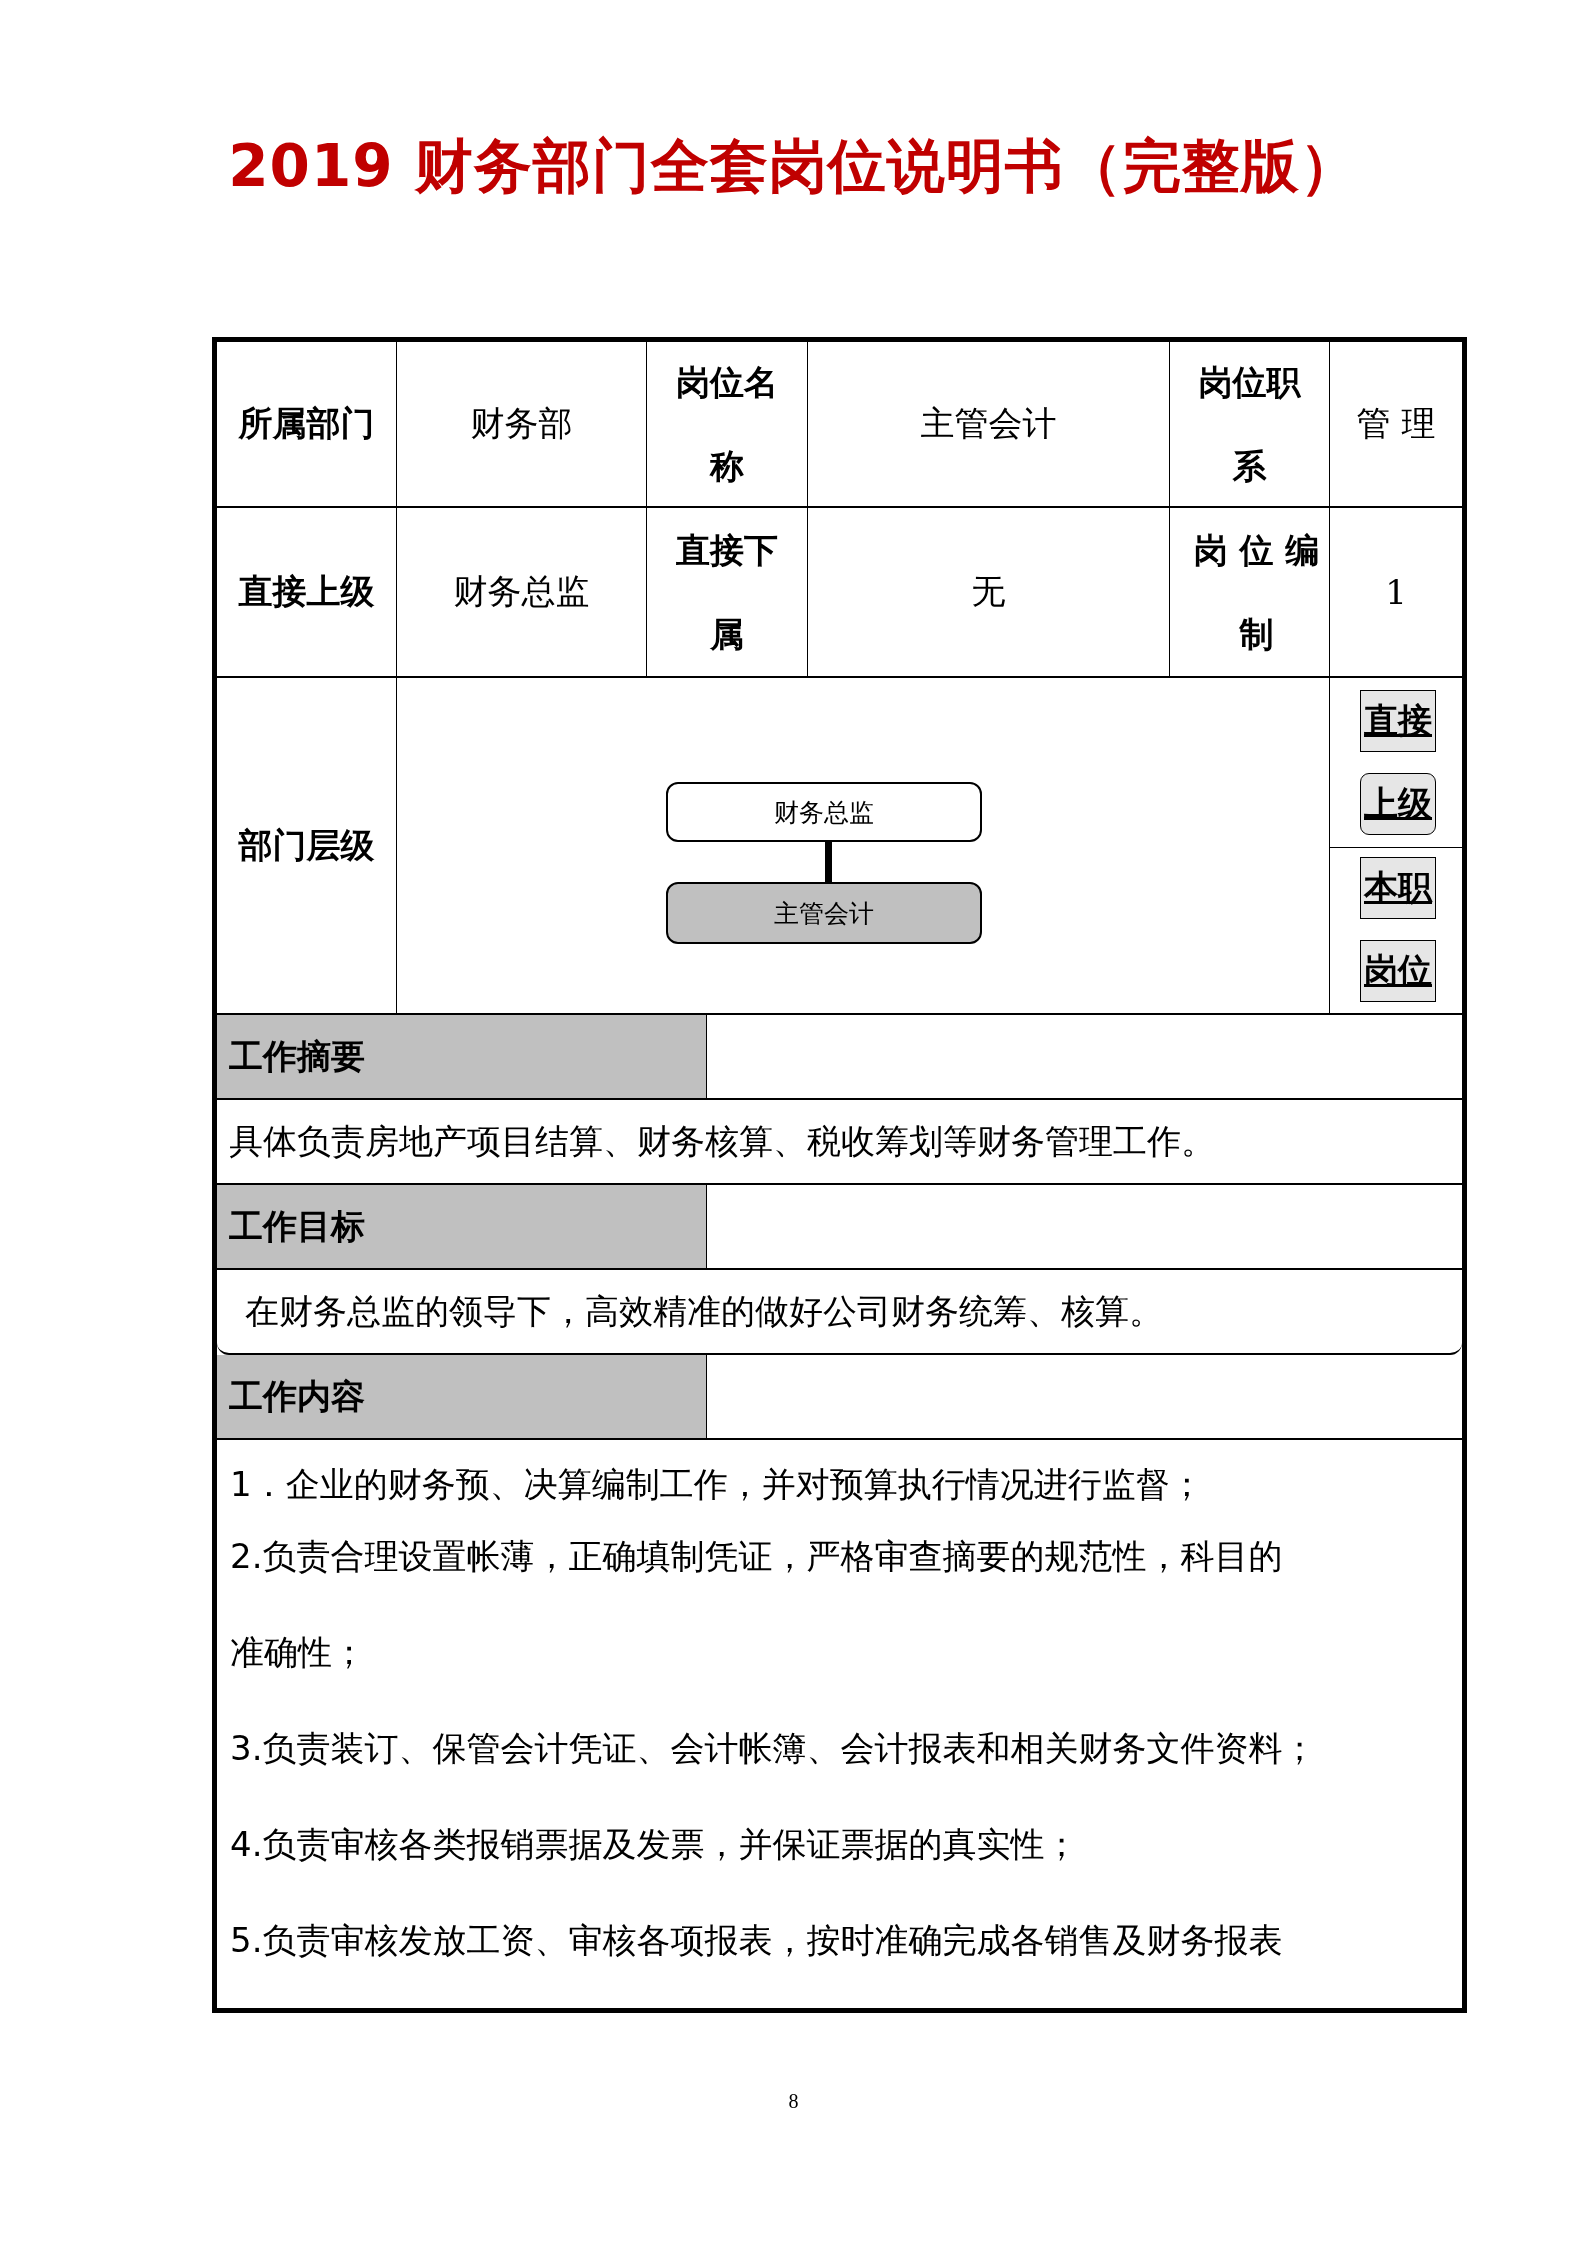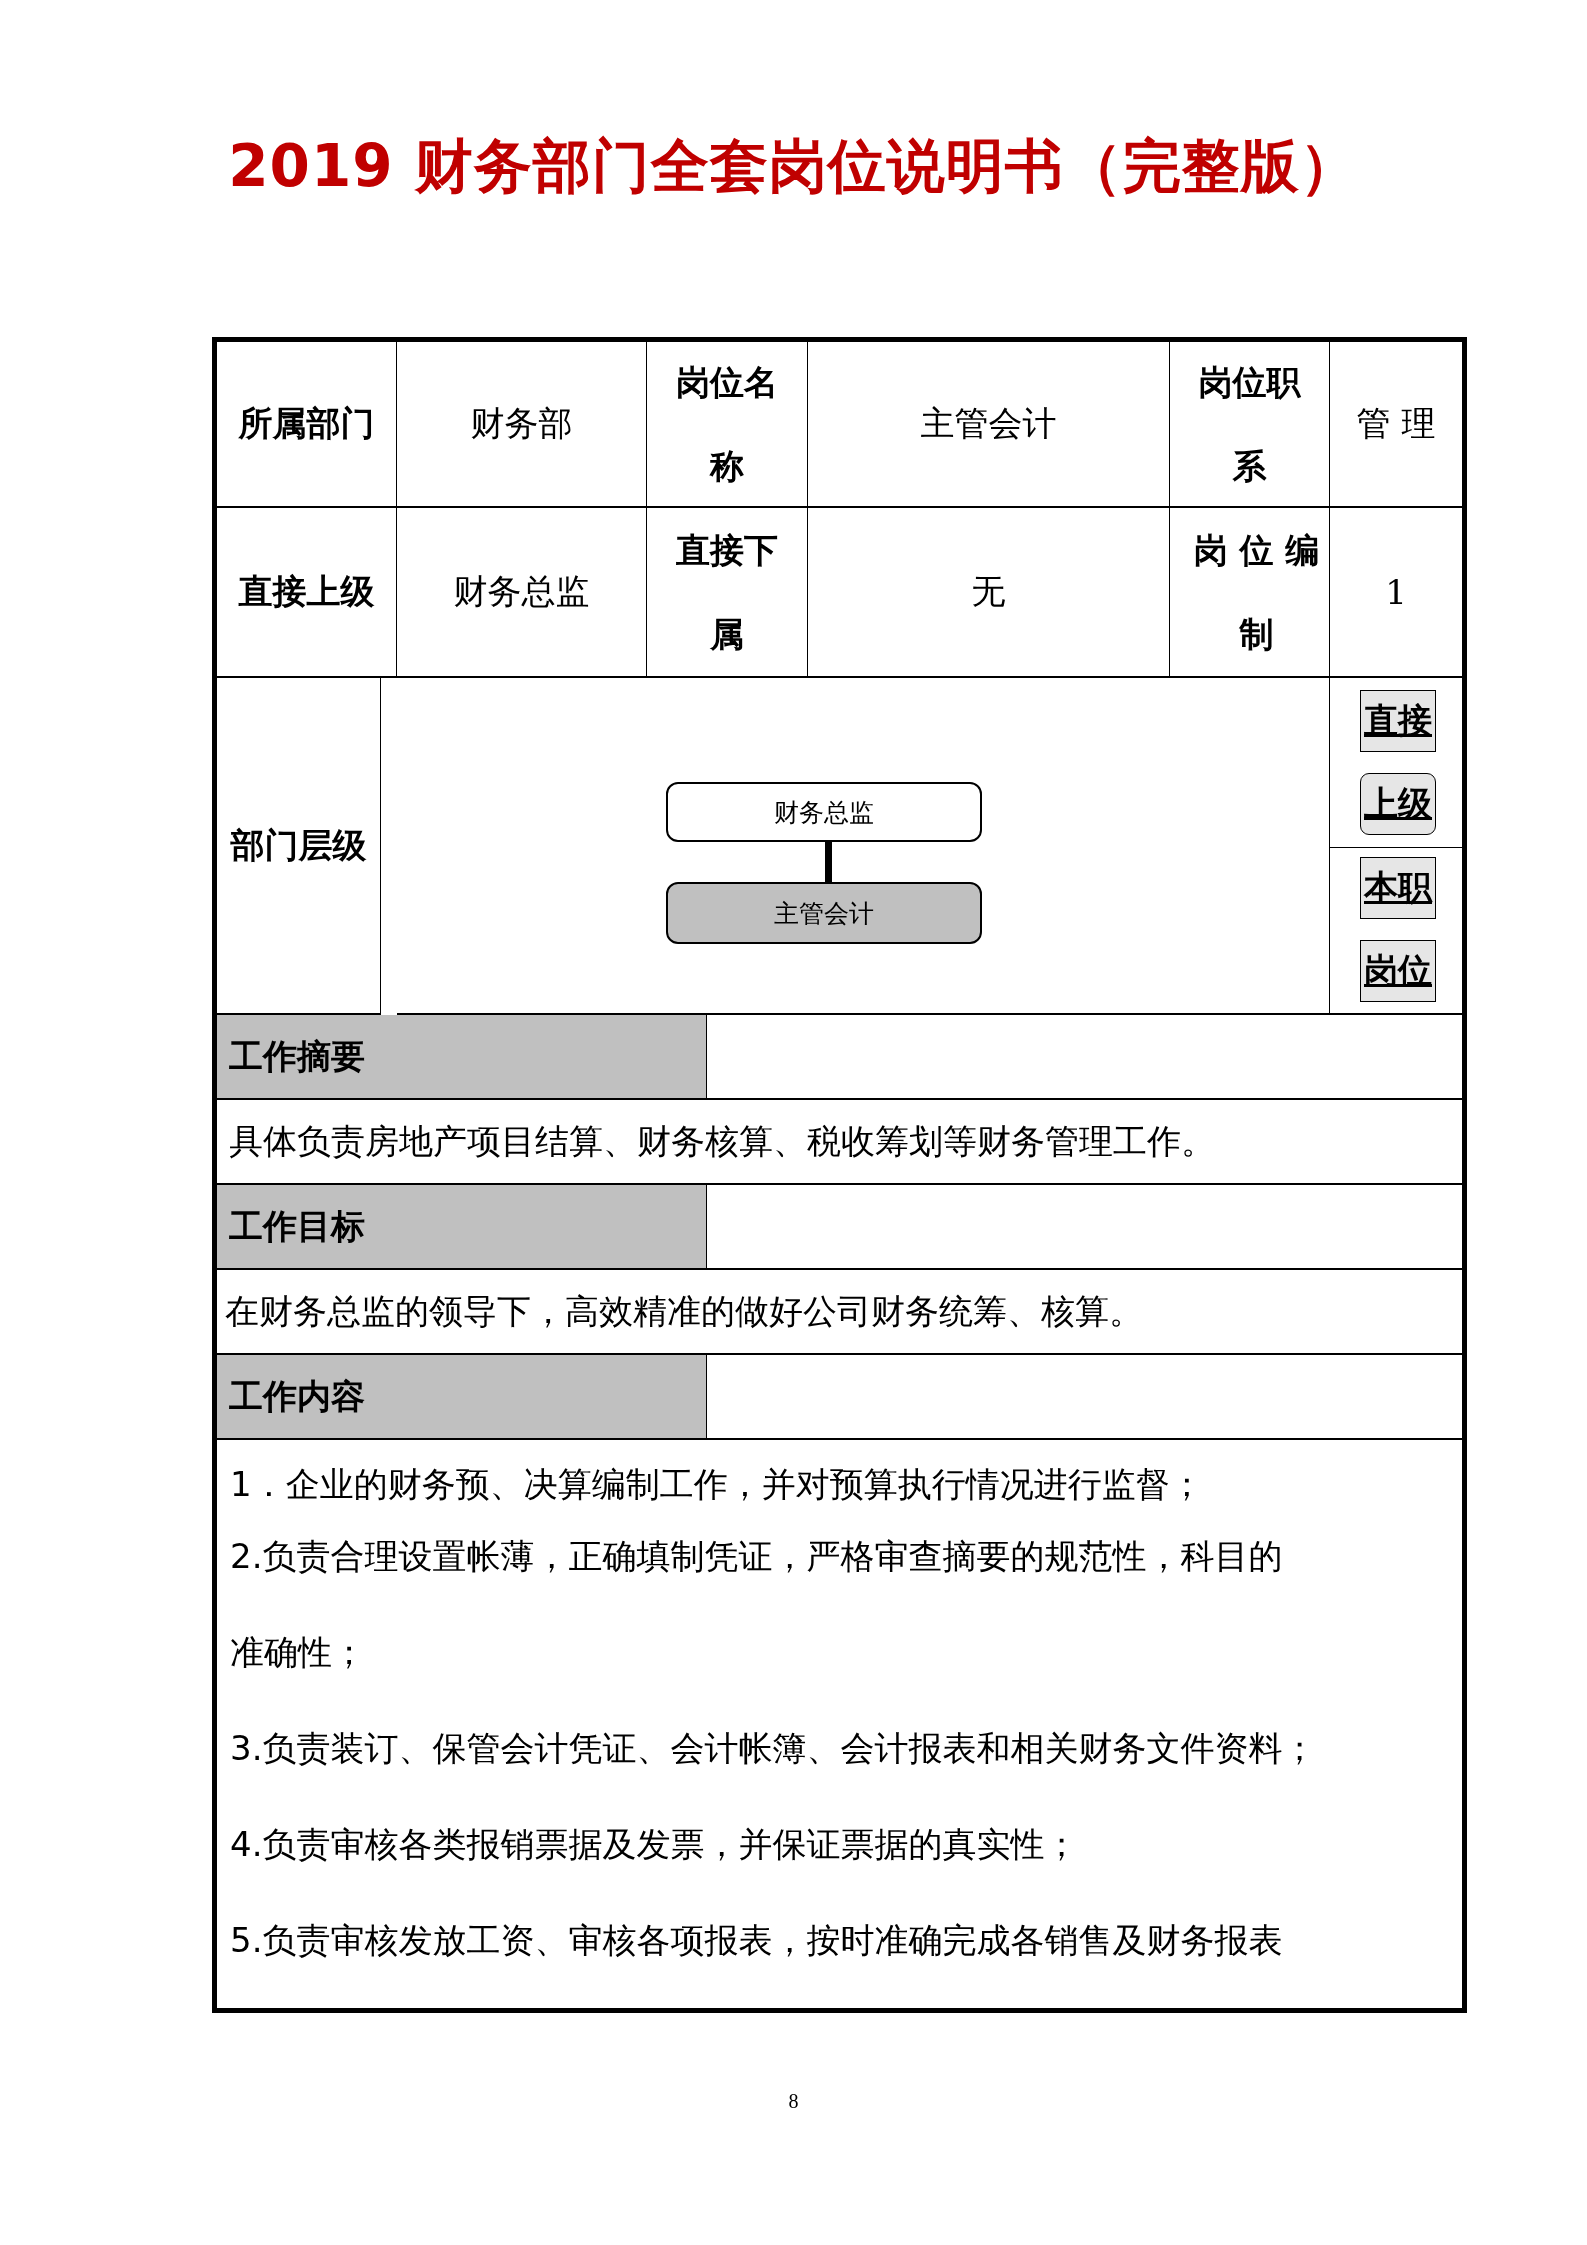--- a/index.html
+++ b/index.html
@@ -60,21 +60,21 @@
   <span>无</span>
 </div>
 <div class="cell lbl stack" style="left:1170px;top:508px;width:160px;height:170px;align-items:center;padding-left:14px;">
   <span style="white-space:pre;">岗 位 编</span>
   <span>制</span>
 </div>
 <div class="cell val center" style="left:1330px;top:508px;width:132px;height:170px;border-right:none;font-family:'DejaVu Serif',serif;">
   <span>1</span>
 </div>
 
-<div class="cell lbl center" style="left:217px;top:678px;width:164px;height:337px;">
+<div class="cell lbl center" style="left:217px;top:678px;width:180px;height:337px;">
   <span>部门层级</span>
 </div>
 <div class="cell" style="left:397px;top:678px;width:933px;height:337px;"></div>
 <div class="org-box" style="left:666px;top:782px;width:316px;height:60px;background:#ffffff;">
   <span>财务总监</span>
 </div>
 <div class="org-line" style="left:825px;top:842px;height:42px;"></div>
 <div class="org-box" style="left:666px;top:882px;width:316px;height:62px;background:#c0c0c0;">
   <span>主管会计</span>
 </div>
@@ -90,21 +90,21 @@
 </div>
 <div class="cell" style="left:707px;top:1015px;width:755px;height:85px;border-right:none;"></div>
 <div class="cell val" style="left:217px;top:1100px;width:1245px;height:85px;border-right:none;padding-left:12px;">
   <span>具体负责房地产项目结算、财务核算、税收筹划等财务管理工作。</span>
 </div>
 
 <div class="cell lbl gray" style="left:217px;top:1185px;width:490px;height:85px;padding-left:12px;">
   <span>工作目标</span>
 </div>
 <div class="cell" style="left:707px;top:1185px;width:755px;height:85px;border-right:none;"></div>
-<div class="cell val" style="left:217px;top:1270px;width:1245px;height:85px;border-right:none;padding-left:8px;">
+<div class="cell val" style="left:217px;top:1270px;width:1245px;height:85px;border-right:none;padding-left:28px;border-radius:12px;">
   <span>在财务总监的领导下，高效精准的做好公司财务统筹、核算。</span>
 </div>
 
 <div class="cell lbl gray" style="left:217px;top:1355px;width:490px;height:85px;padding-left:12px;">
   <span>工作内容</span>
 </div>
 <div class="cell" style="left:707px;top:1355px;width:755px;height:85px;border-right:none;"></div>
 
 <div class="para" style="top:1462px;">1．企业的财务预、决算编制工作，并对预算执行情况进行监督；</div>
 <div class="para" style="top:1534px;">2.负责合理设置帐薄，正确填制凭证，严格审查摘要的规范性，科目的</div>

